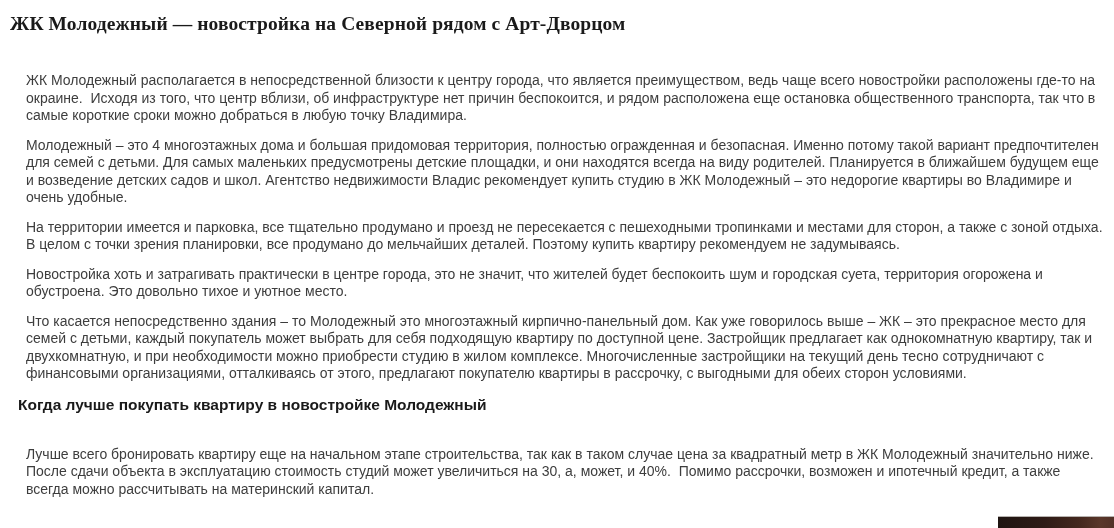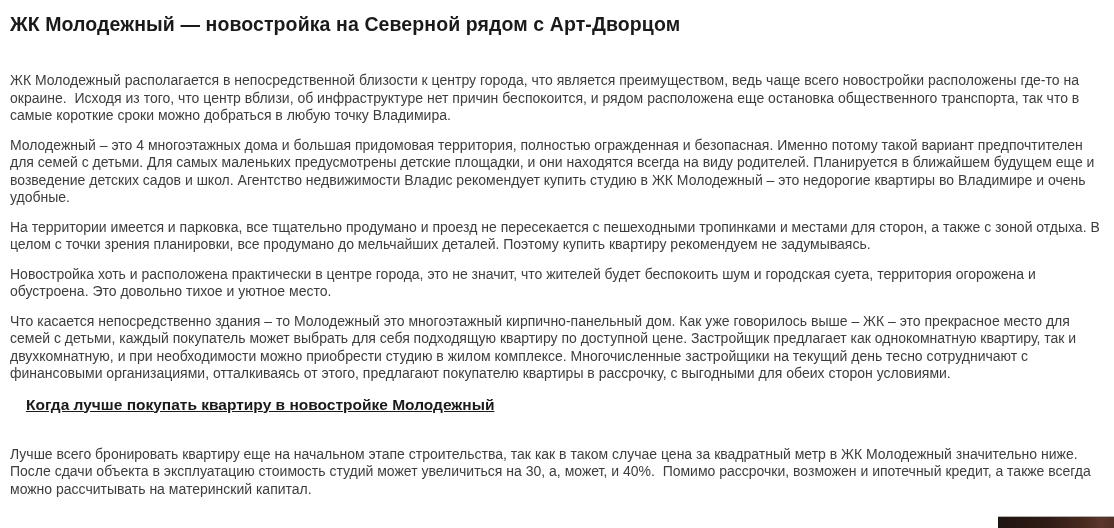--- a/index.html
+++ b/index.html
@@ -18,35 +18,35 @@
     padding: 12px 10px 0 10px;
     width: 1094px;
   }
   h1.title {
     font-size: 19.5px;
     line-height: 24px;
     font-weight: bold;
     color: #1a1a1a;
     margin: 0 0 36px 0;
     letter-spacing: 0.1px;
+    font-family: Liberation Serif, serif;
   }
   p.body-text {
     font-size: 14px;
     line-height: 17.5px;
     color: #3d3d3d;
-    margin: 0 0 12px 0;
+    margin: 0 0 12px 16px;
     white-space: pre-wrap;
   }
   h2.section-heading {
     font-size: 15.5px;
     line-height: 19px;
     font-weight: bold;
     color: #1a1a1a;
-    margin: 0 0 32px 16px;
-    text-decoration: underline;
+    margin: 0 0 32px 8px;
   }
   p.no-gap {
     margin-bottom: 0;
   }
   .corner-photo {
     position: absolute;
     right: 0;
     bottom: 0;
     width: 116px;
     height: 11px;
@@ -64,21 +64,21 @@
 
 <div class="article">
   <h1 class="title">ЖК Молодежный — новостройка на Северной рядом с Арт-Дворцом</h1>
 
   <p class="body-text">ЖК Молодежный располагается в непосредственной близости к центру города, что является преимуществом, ведь чаще всего новостройки расположены где-то на окраине.  Исходя из того, что центр вблизи, об инфраструктуре нет причин беспокоится, и рядом расположена еще остановка общественного транспорта, так что в самые короткие сроки можно добраться в любую точку Владимира.</p>
 
   <p class="body-text">Молодежный – это 4 многоэтажных дома и большая придомовая территория, полностью огражденная и безопасная. Именно потому такой вариант предпочтителен для семей с детьми. Для самых маленьких предусмотрены детские площадки, и они находятся всегда на виду родителей. Планируется в ближайшем будущем еще и возведение детских садов и школ. Агентство недвижимости Владис рекомендует купить студию в ЖК Молодежный – это недорогие квартиры во Владимире и очень удобные.</p>
 
   <p class="body-text">На территории имеется и парковка, все тщательно продумано и проезд не пересекается с пешеходными тропинками и местами для сторон, а также с зоной отдыха. В целом с точки зрения планировки, все продумано до мельчайших деталей. Поэтому купить квартиру рекомендуем не задумываясь.</p>
 
-  <p class="body-text">Новостройка хоть и расположена практически в центре города, это не значит, что жителей будет беспокоить шум и городская суета, территория огорожена и обустроена. Это довольно тихое и уютное место.</p>
+  <p class="body-text">Новостройка хоть и затрагивать практически в центре города, это не значит, что жителей будет беспокоить шум и городская суета, территория огорожена и обустроена. Это довольно тихое и уютное место.</p>
 
   <p class="body-text">Что касается непосредственно здания – то Молодежный это многоэтажный кирпично-панельный дом. Как уже говорилось выше – ЖК – это прекрасное место для семей с детьми, каждый покупатель может выбрать для себя подходящую квартиру по доступной цене. Застройщик предлагает как однокомнатную квартиру, так и двухкомнатную, и при необходимости можно приобрести студию в жилом комплексе. Многочисленные застройщики на текущий день тесно сотрудничают с финансовыми организациями, отталкиваясь от этого, предлагают покупателю квартиры в рассрочку, с выгодными для обеих сторон условиями.</p>
 
   <h2 class="section-heading">Когда лучше покупать квартиру в новостройке Молодежный</h2>
 
   <p class="body-text no-gap">Лучше всего бронировать квартиру еще на начальном этапе строительства, так как в таком случае цена за квадратный метр в ЖК Молодежный значительно ниже. После сдачи объекта в эксплуатацию стоимость студий может увеличиться на 30, а, может, и 40%.  Помимо рассрочки, возможен и ипотечный кредит, а также всегда можно рассчитывать на материнский капитал.</p>
 
 </div>
 
 <div class="corner-photo"></div>

